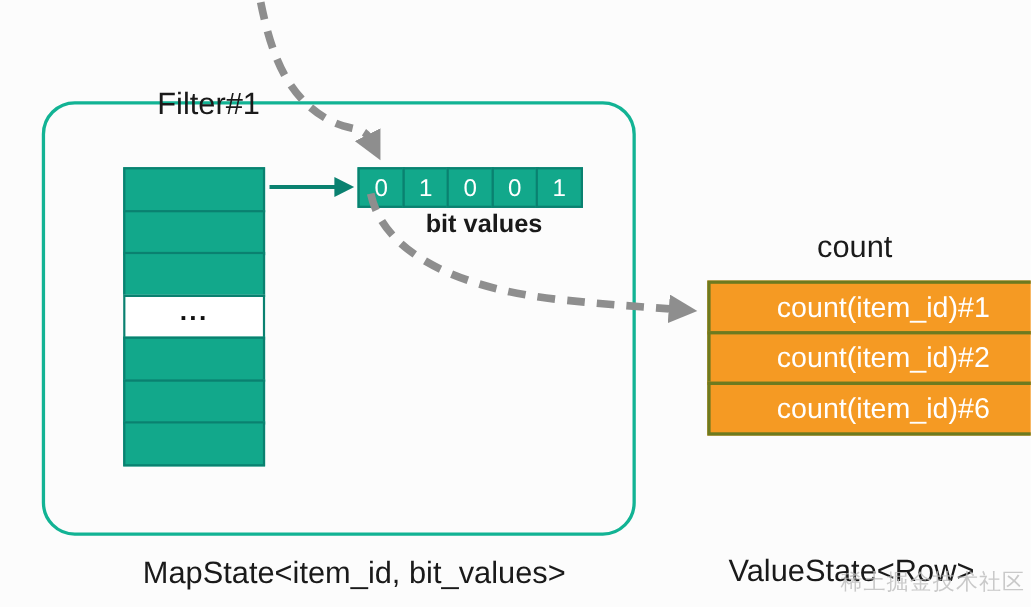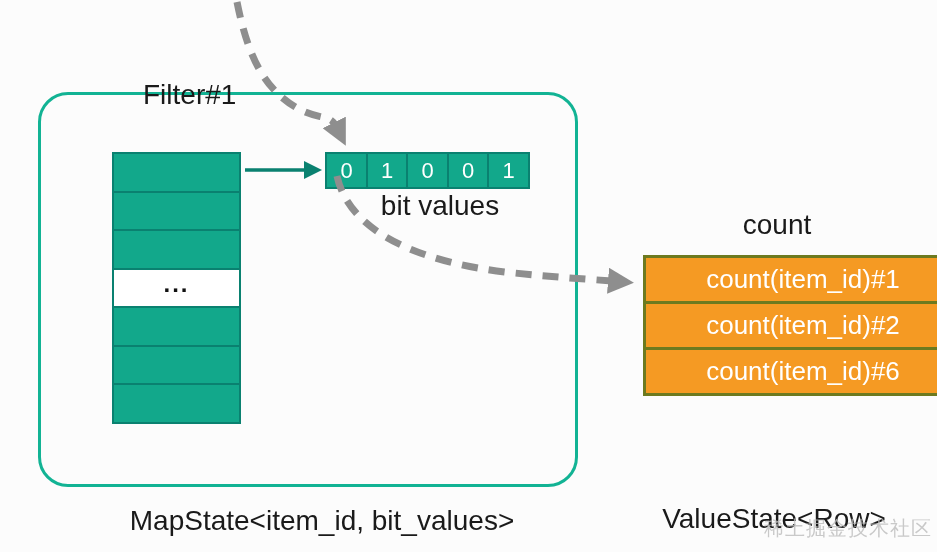--- a/index.html
+++ b/index.html
@@ -38,21 +38,21 @@
     height:49px;box-sizing:border-box;background:#f59a23;
     border:3px solid #6d7a1f;margin-top:-3px;color:#fff;font-size:26px;
     display:flex;align-items:center;justify-content:center;
   }
   .agg-cell:first-child{margin-top:0;}
   
   .lbl{position:absolute;white-space:nowrap;z-index:3;}
   .lbl.centered{transform:translateX(-50%);}
   .filter-label{left:143px;top:34px;font-size:28px;margin-top:45px;}
   .distinct-label{left:186px;top:431px;font-size:27px;}
-  .bitvalues-label{left:440px;top:190px;font-size:28px;}
+  .bitvalues-label{left:440px;top:190px;font-size:23px;font-weight:bold;}
   .aggs-label{left:777px;top:209px;font-size:28px;}
   .caption{font-size:28px;}
   .map-caption{left:322px;top:505px;}
   .value-caption{left:774px;top:503px;}
   .watermark{
     position:absolute;right:5px;top:515px;font-size:20px;color:#bdbdbd;
     letter-spacing:1px;z-index:4;opacity:.8;white-space:nowrap;
     font-family:Liberation Serif, serif;
   }
   

